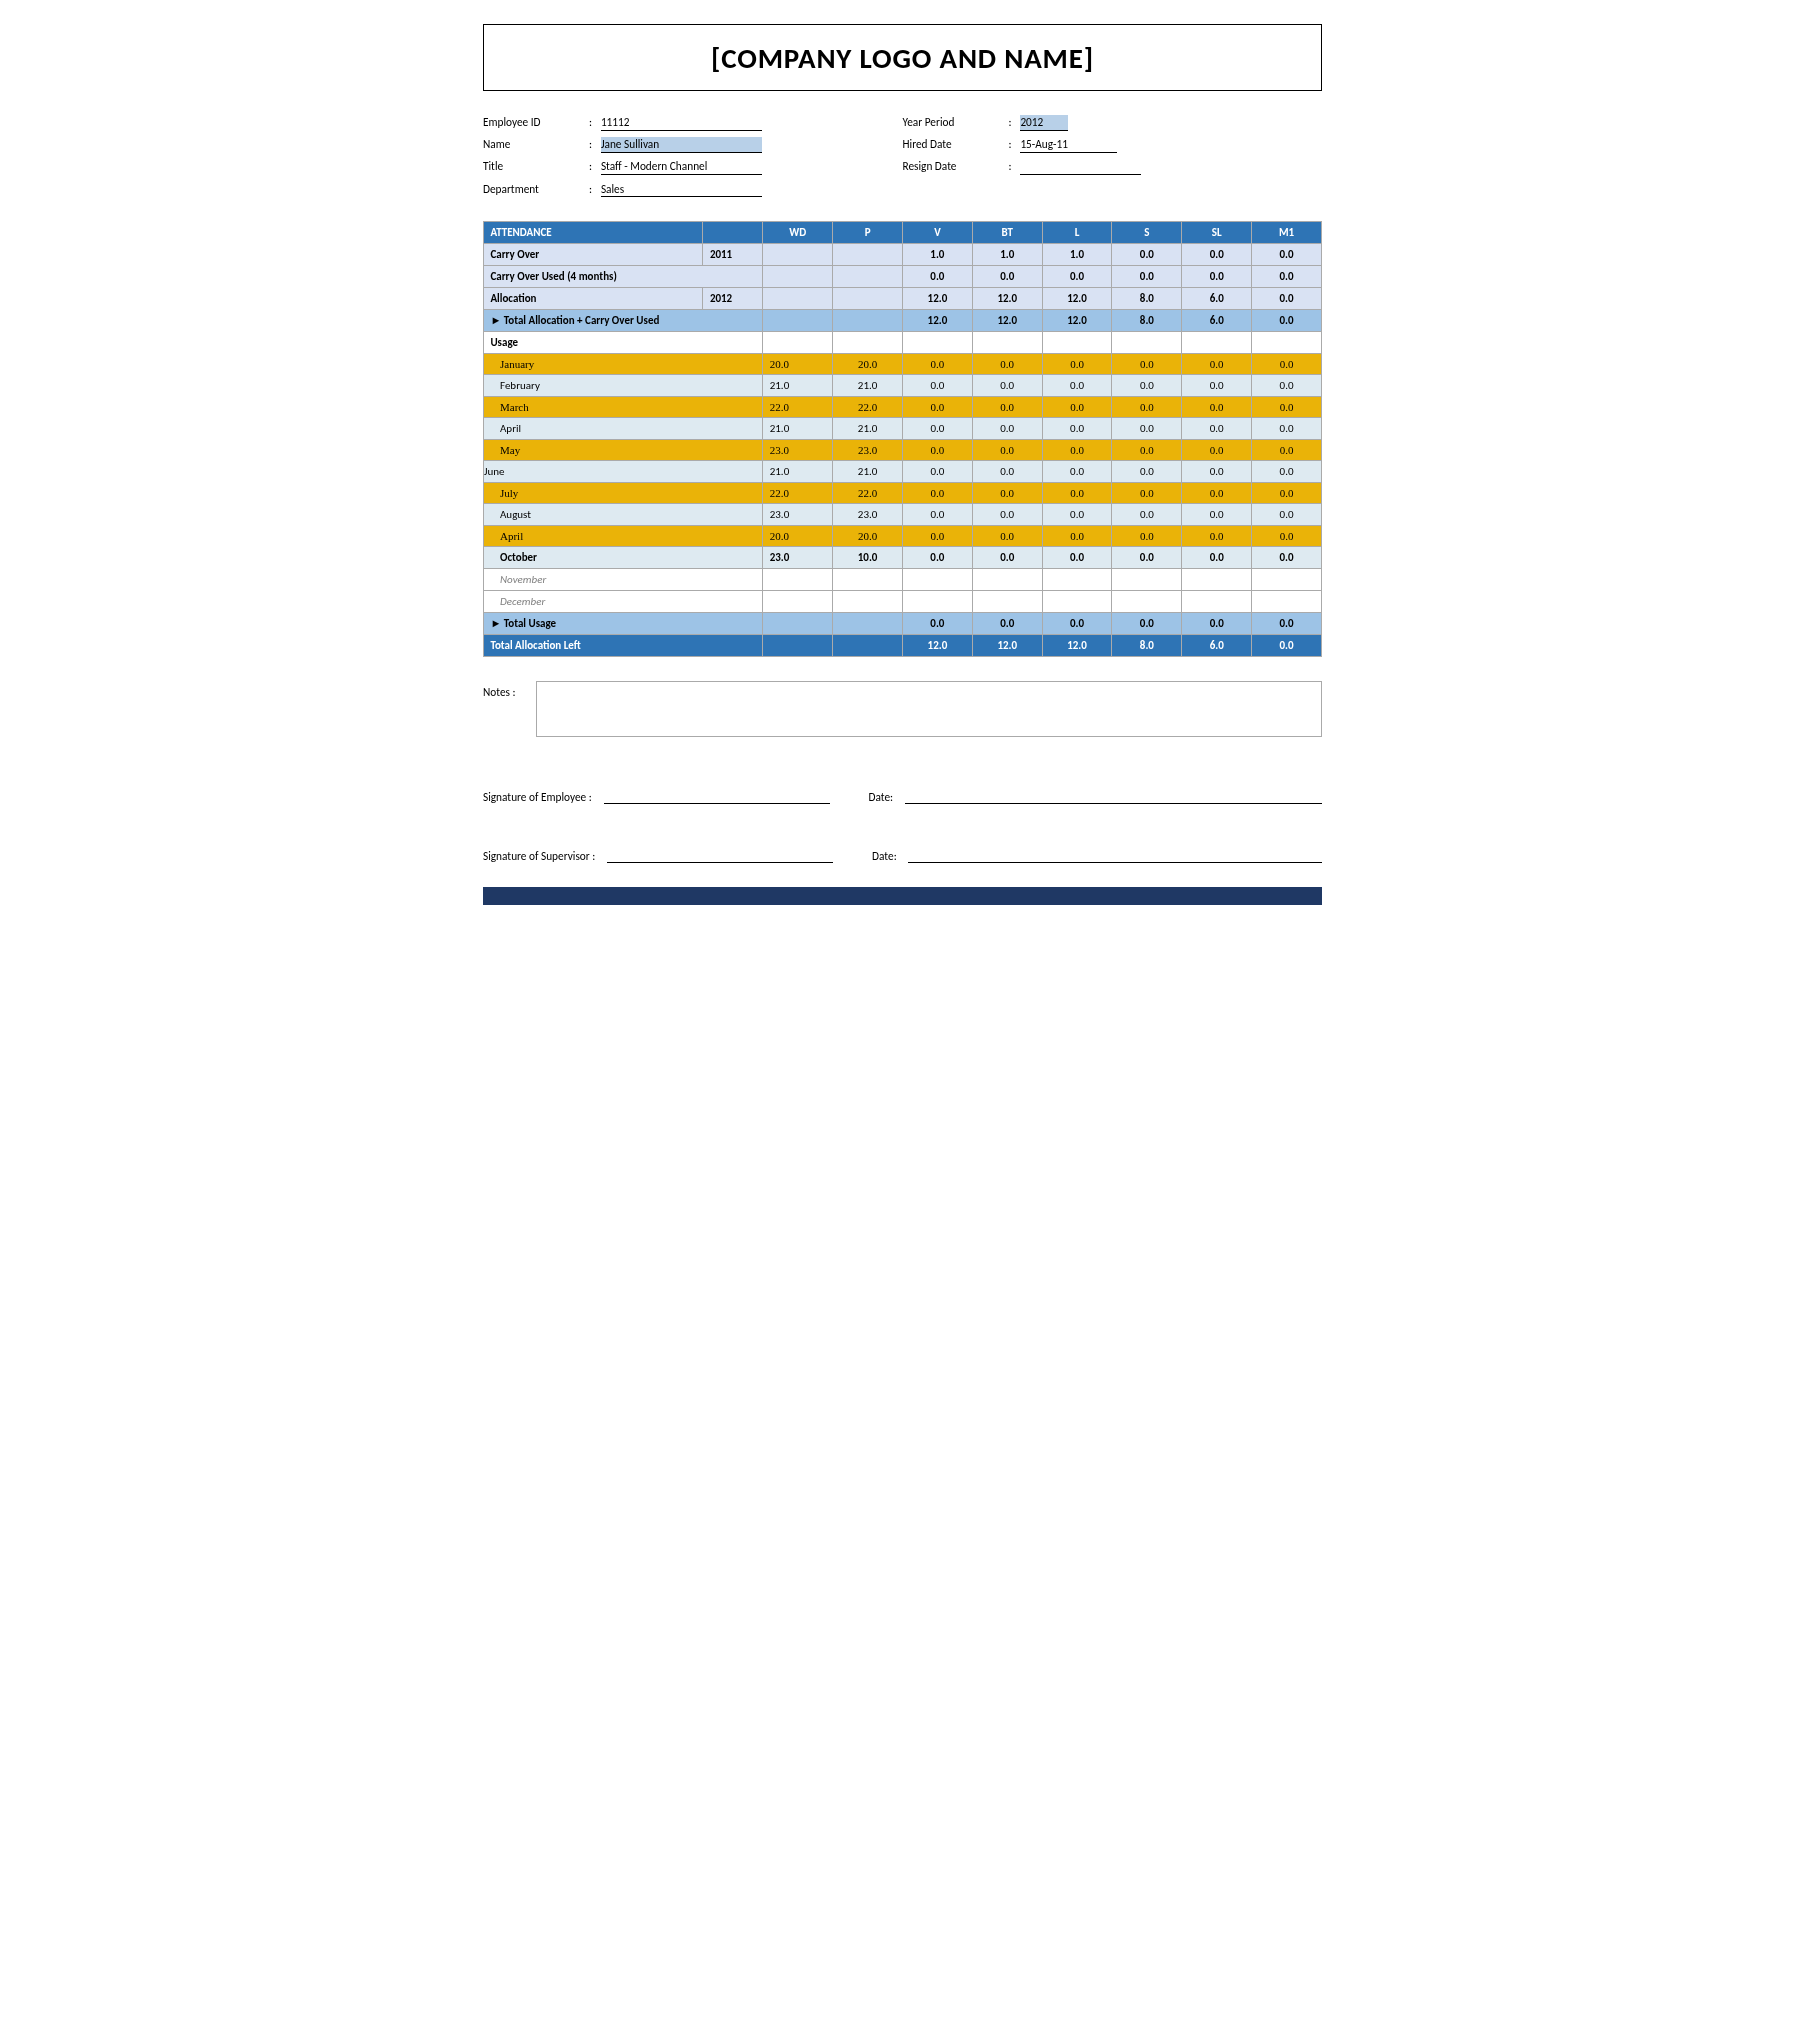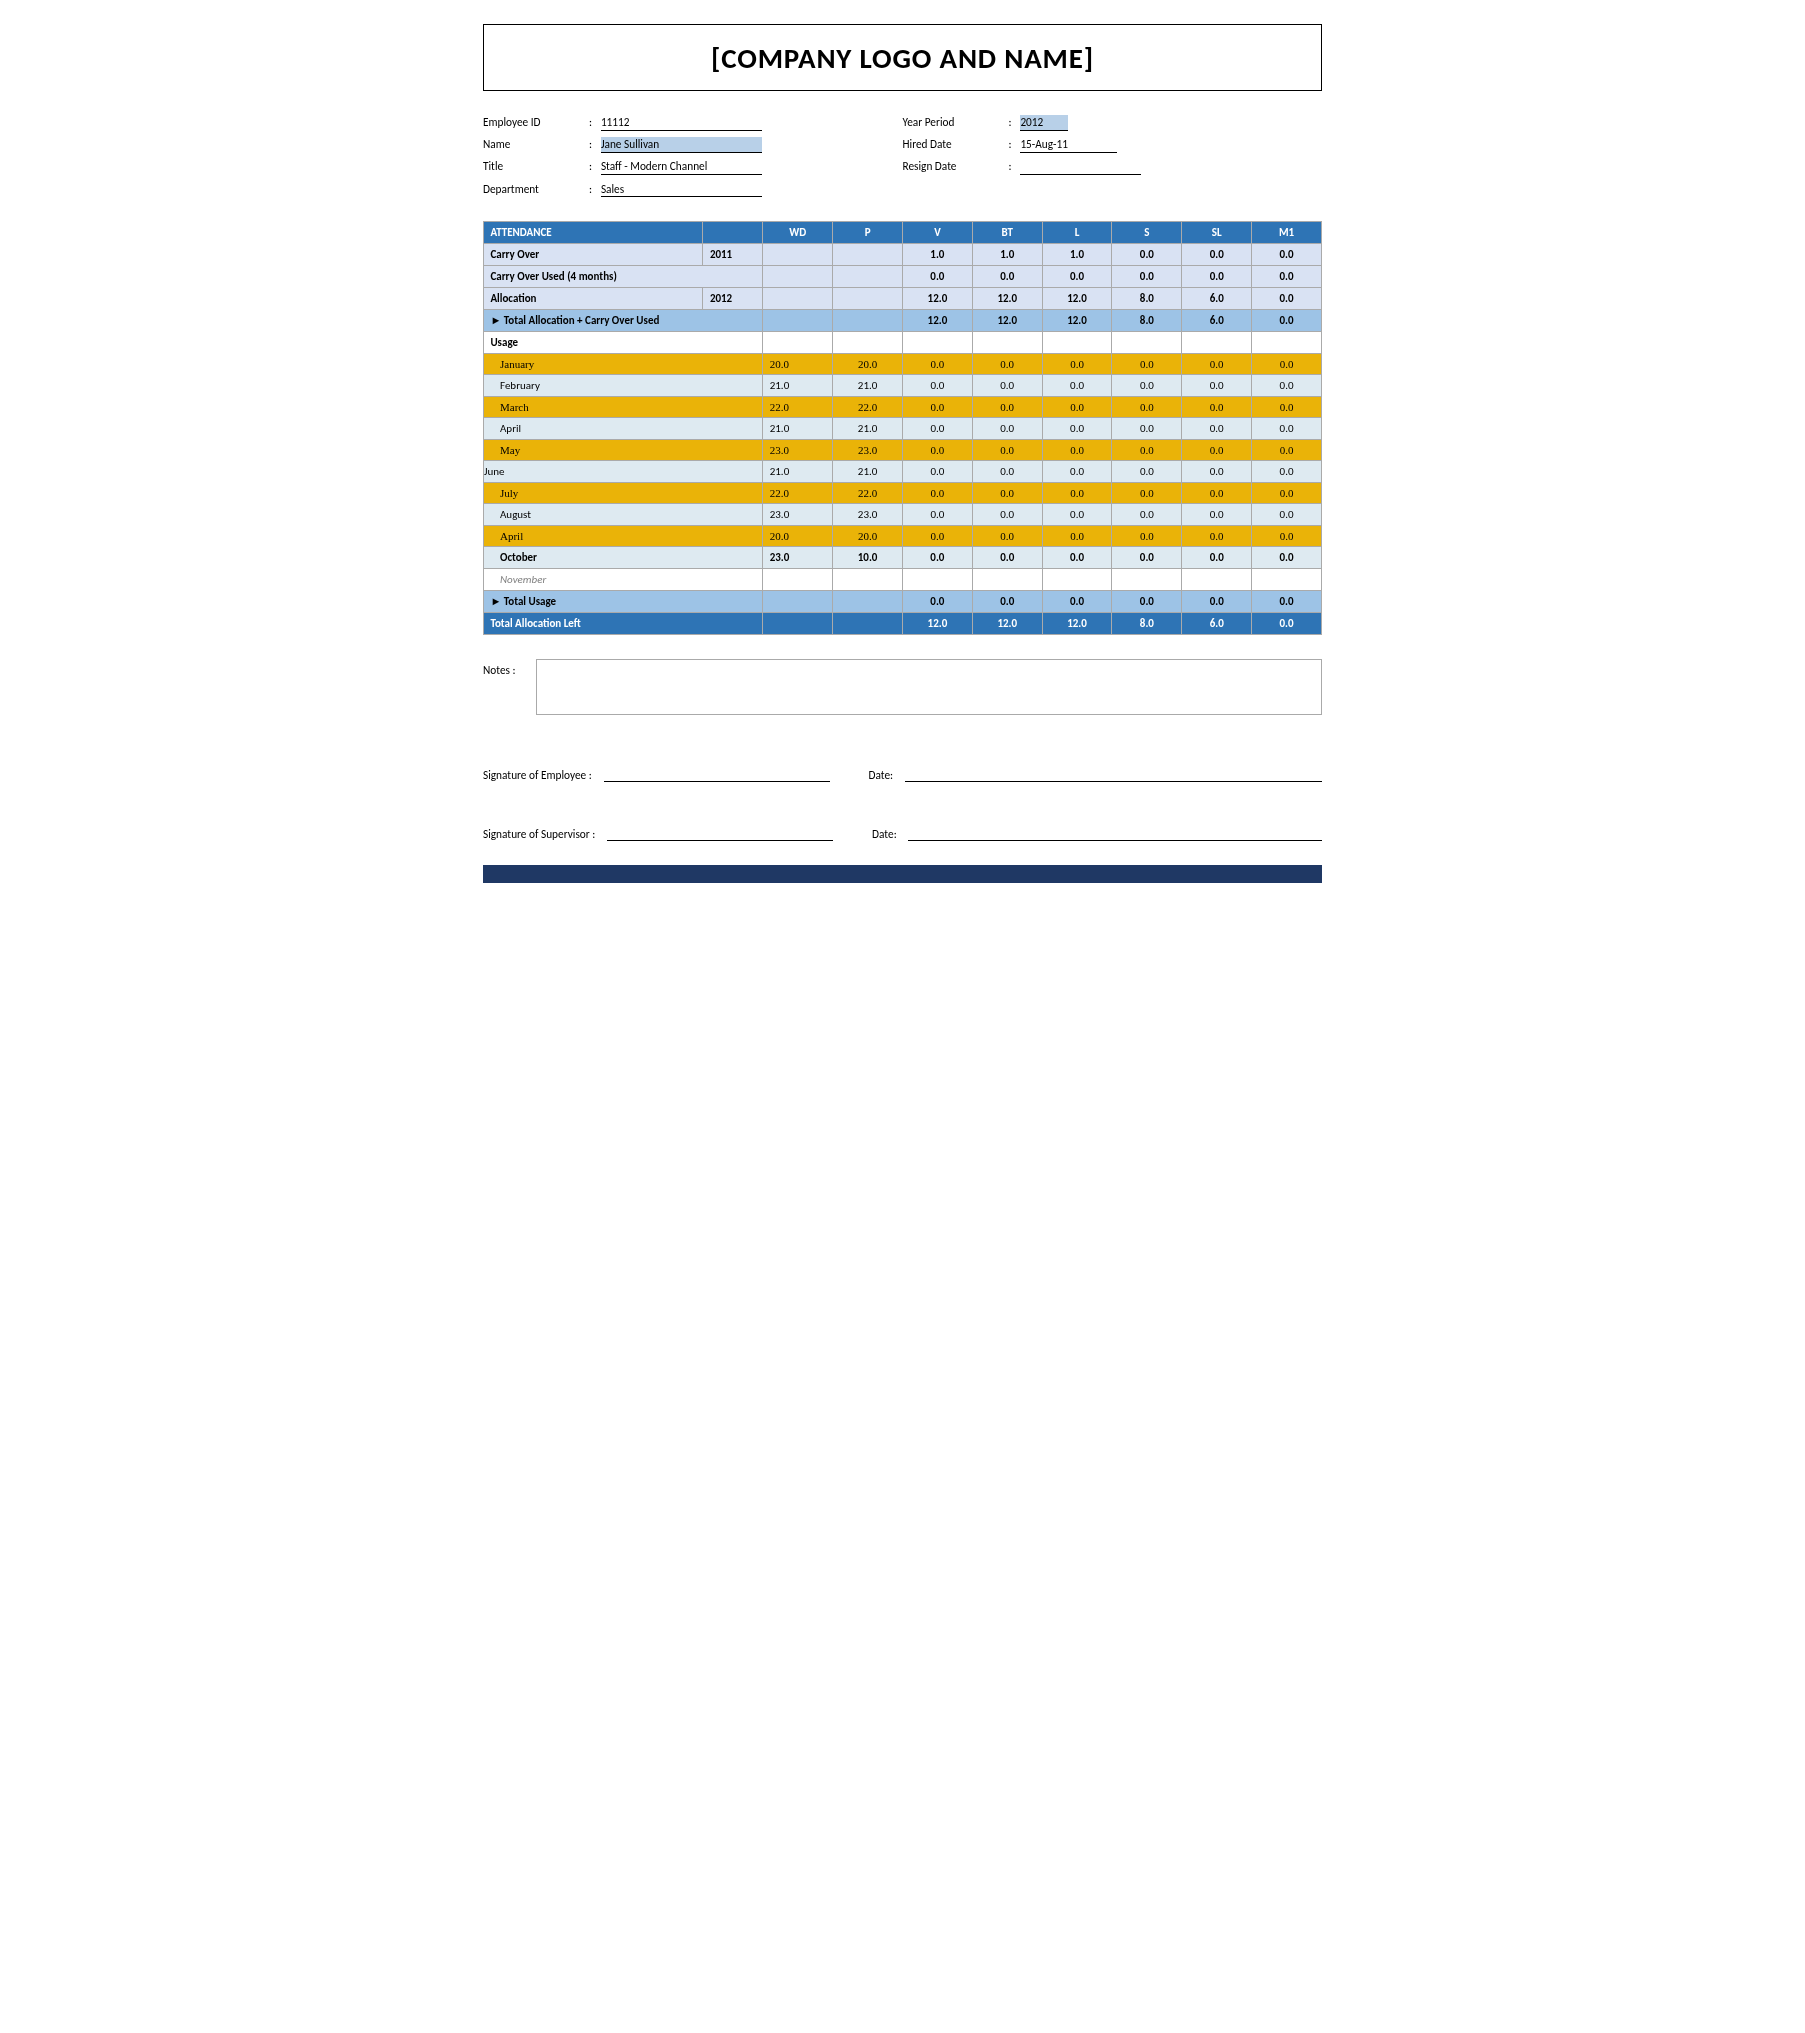--- a/index.html
+++ b/index.html
@@ -482,20 +482,31 @@
       <td></td>
       <td></td>
       <td></td>
       <td></td>
       <td></td>
       <td></td>
       <td></td>
       <td></td>
     </tr>
 
+    <tr class="row-future">
+      <td colspan="2" style="text-align:left;padding-left:16px">December</td>
+      <td></td>
+      <td></td>
+      <td></td>
+      <td></td>
+      <td></td>
+      <td></td>
+      <td></td>
+      <td></td>
+    </tr>
 
     <tr class="row-total-usage">
       <td colspan="2" style="text-align:left">► Total Usage</td>
       <td></td>
       <td></td>
       <td>0.0</td>
       <td>0.0</td>
       <td>0.0</td>
       <td>0.0</td>
       <td>0.0</td>

